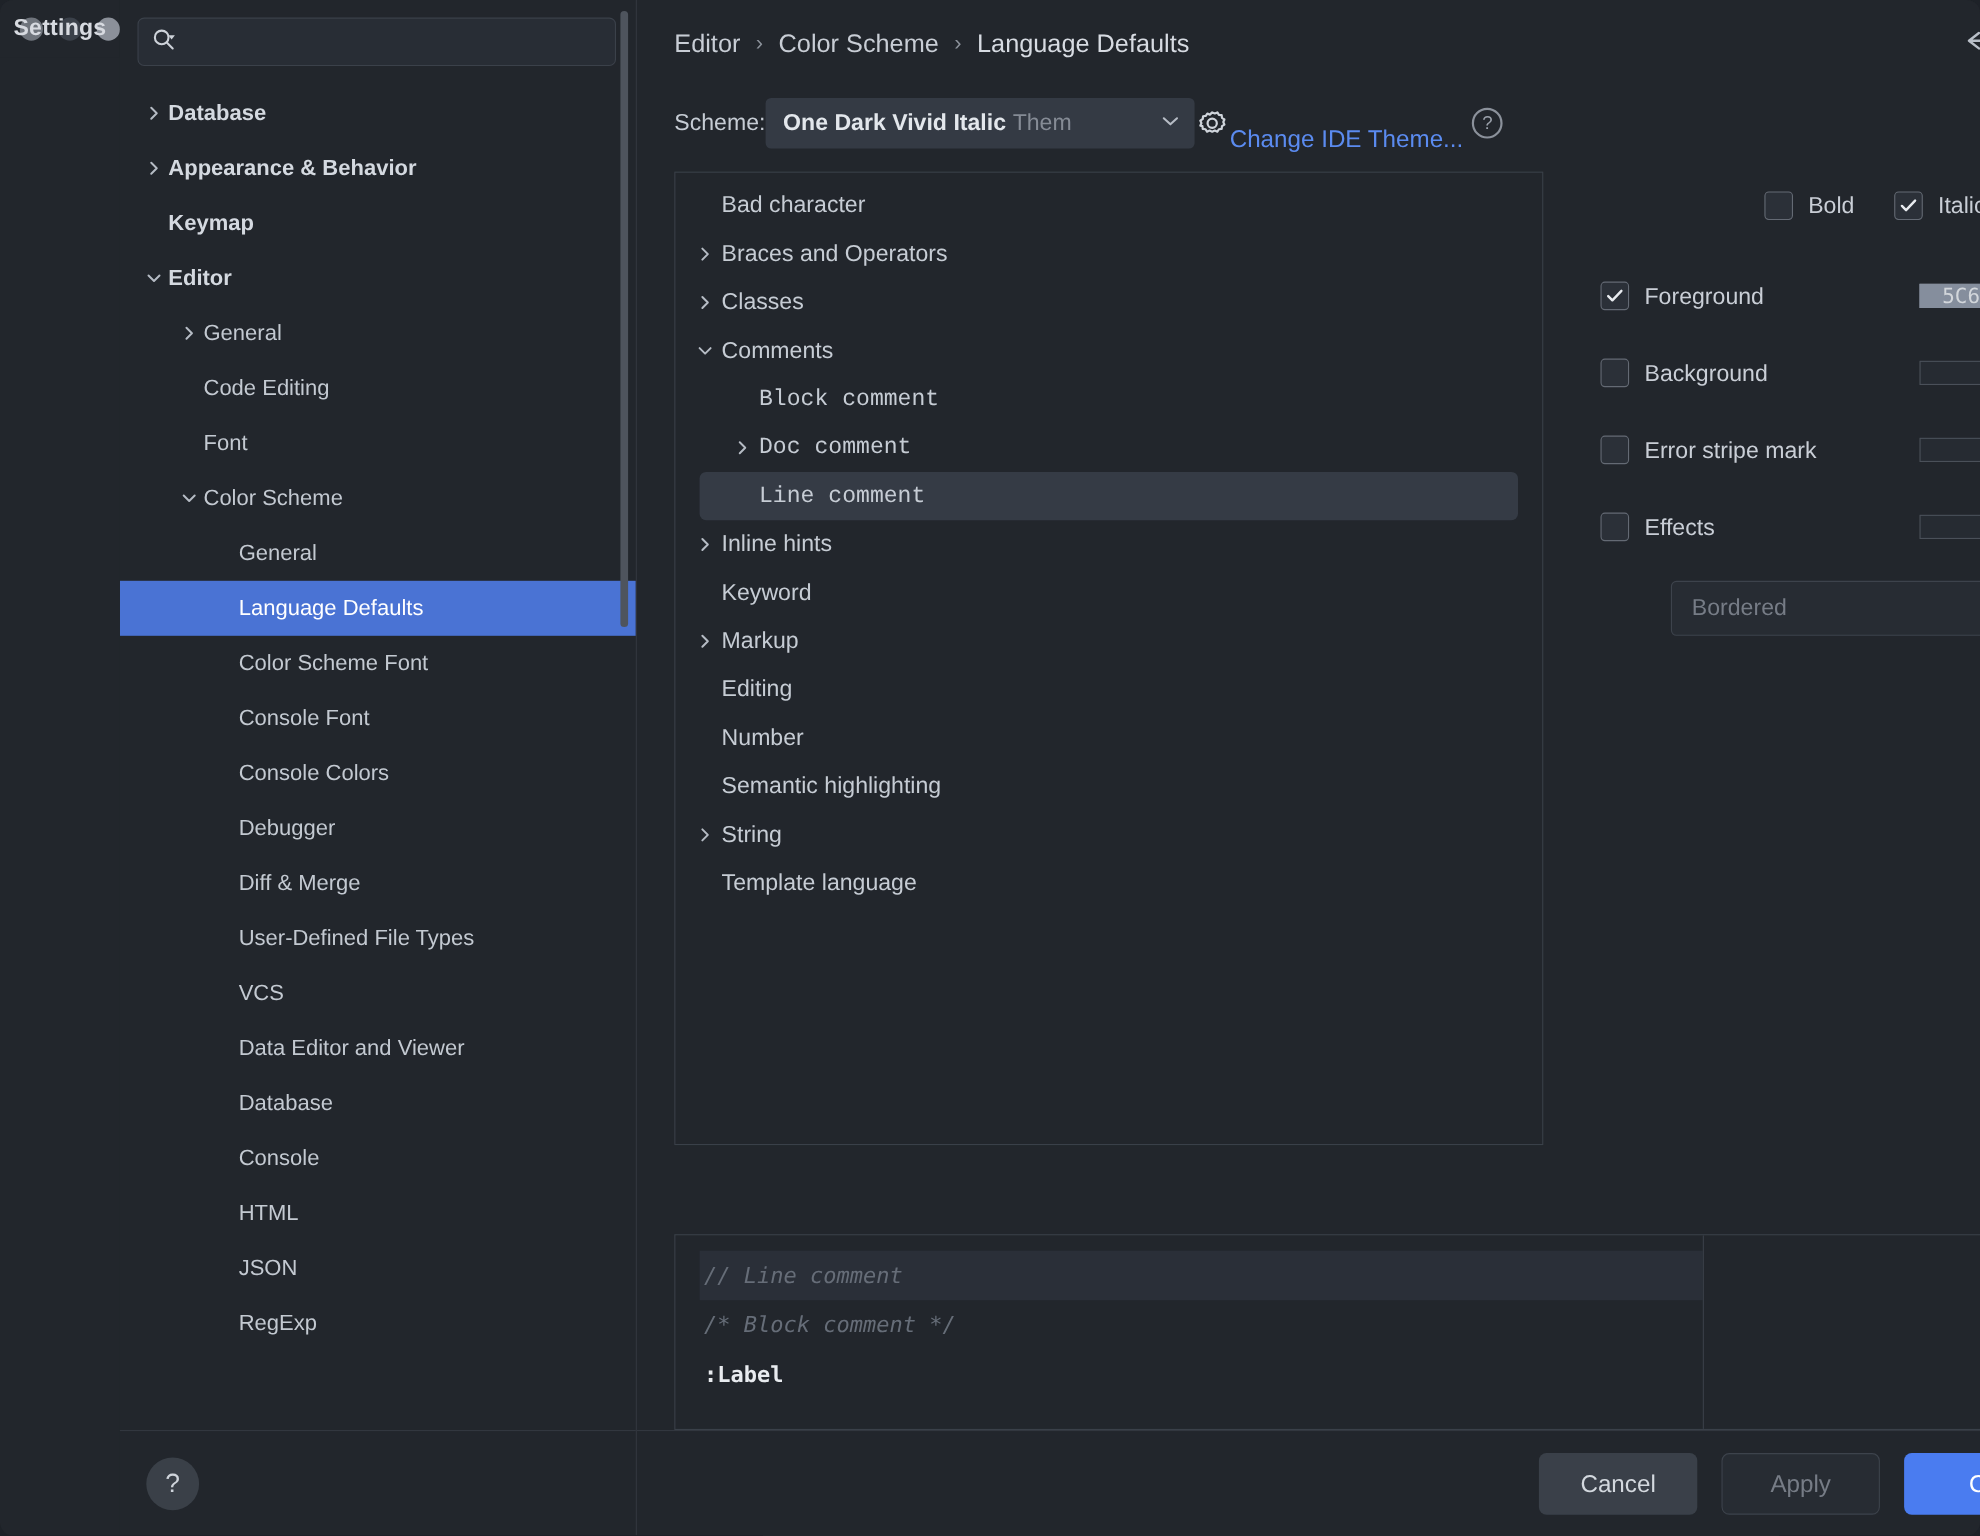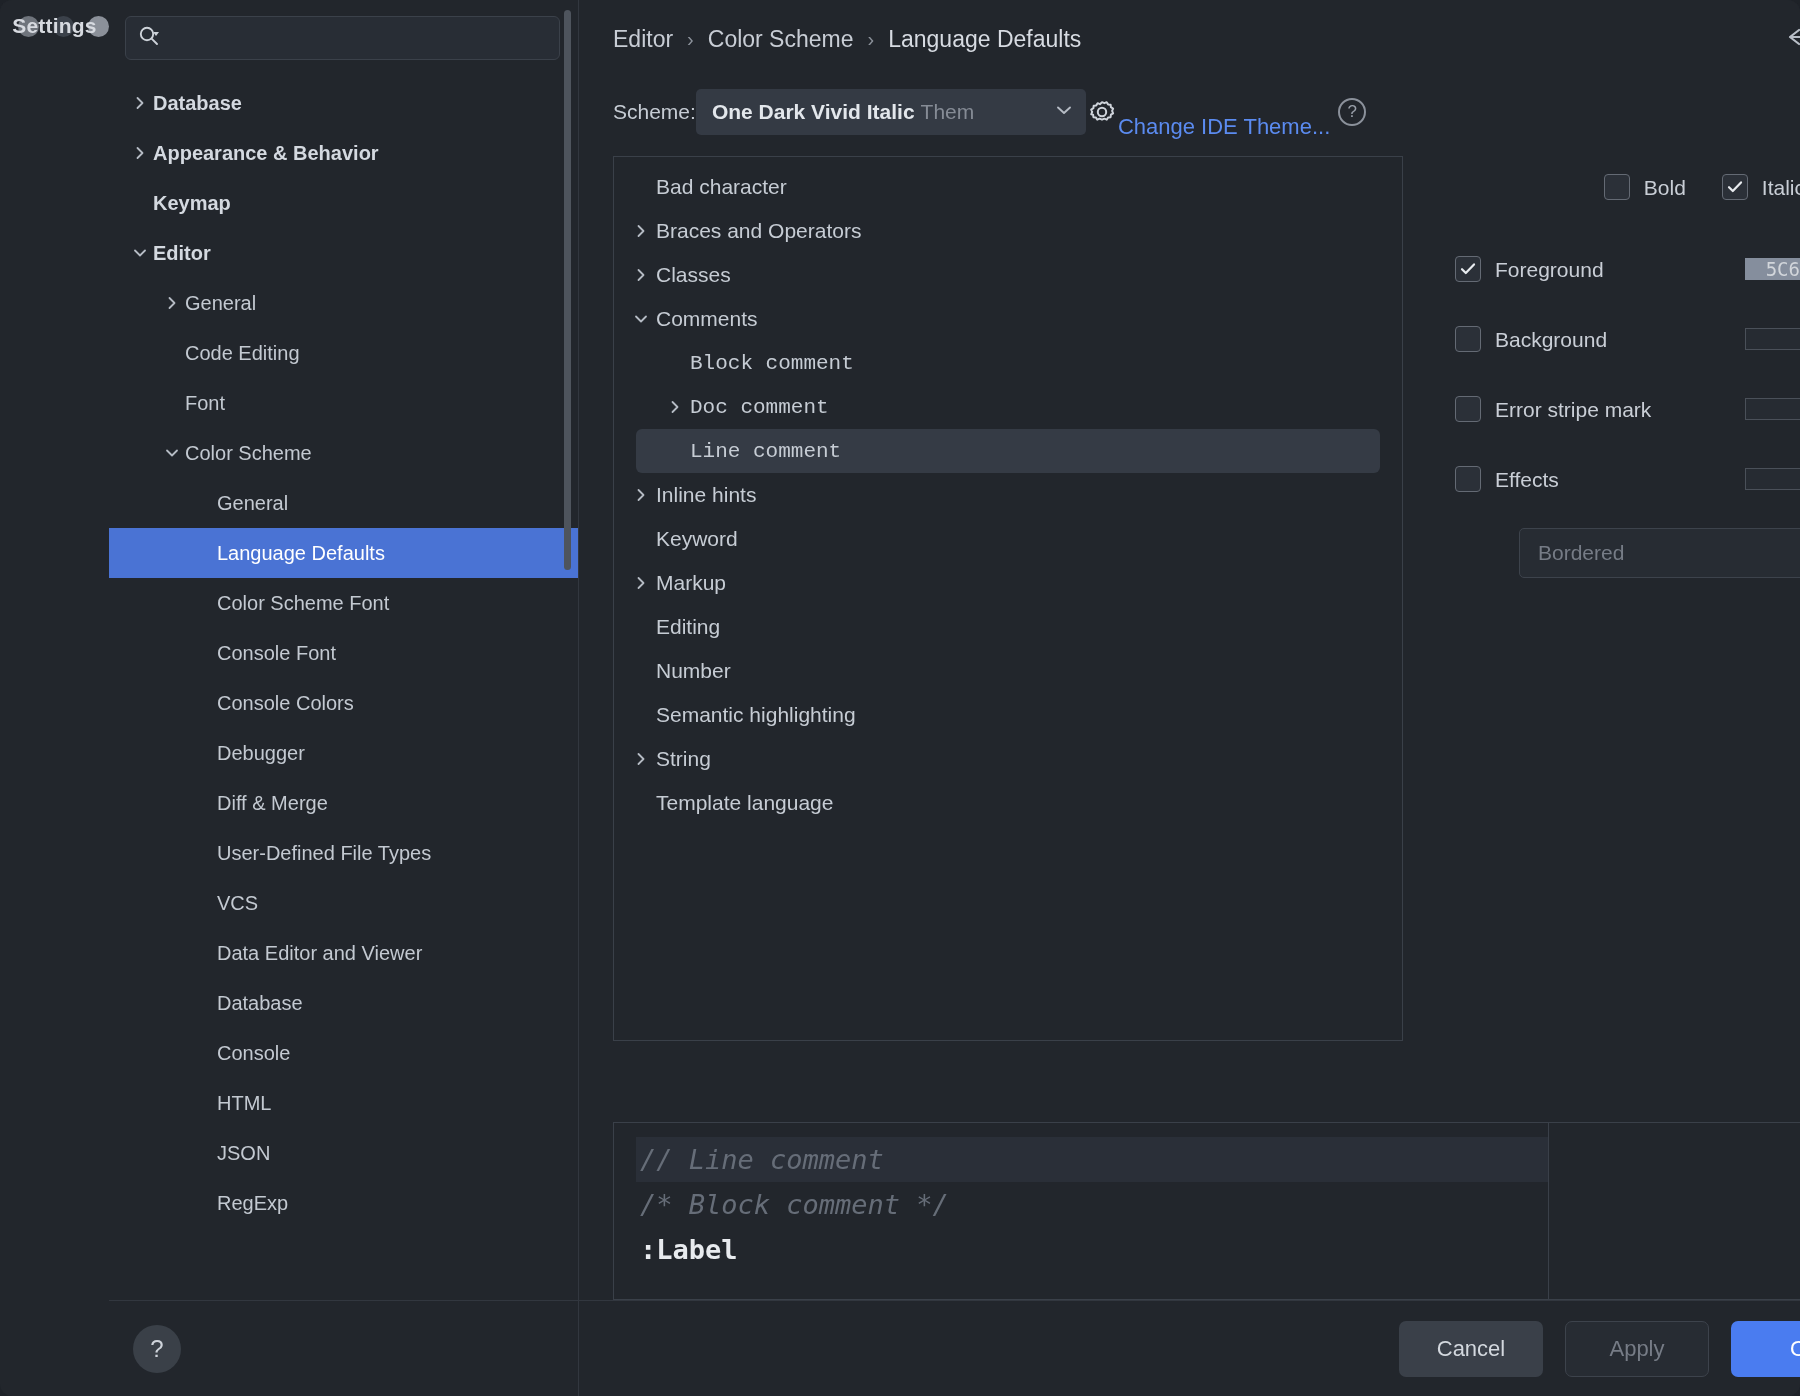--- a/index.html
+++ b/index.html
@@ -289,21 +289,21 @@
     background: #22262c;
     border: 1px solid #3a4049;
     display: flex;
     position: relative;
     overflow: hidden;
   }
   .prevcode {
     flex: 1 1 auto;
     padding: 14px 0 0 22px;
     font-family: "DejaVu Sans Mono", monospace;
-    font-size: 27px;
+    font-size: 20px;
     min-width: 0;
   }
   .pline {
     height: 45px; line-height: 45px;
     white-space: pre;
     padding-left: 4px;
   }
   .pline.comment { color: #666d78; font-style: italic; }
   .pline.hl { background: #2a2f38; }
   .pline.label { color: #e8ebef; font-weight: bold; }

